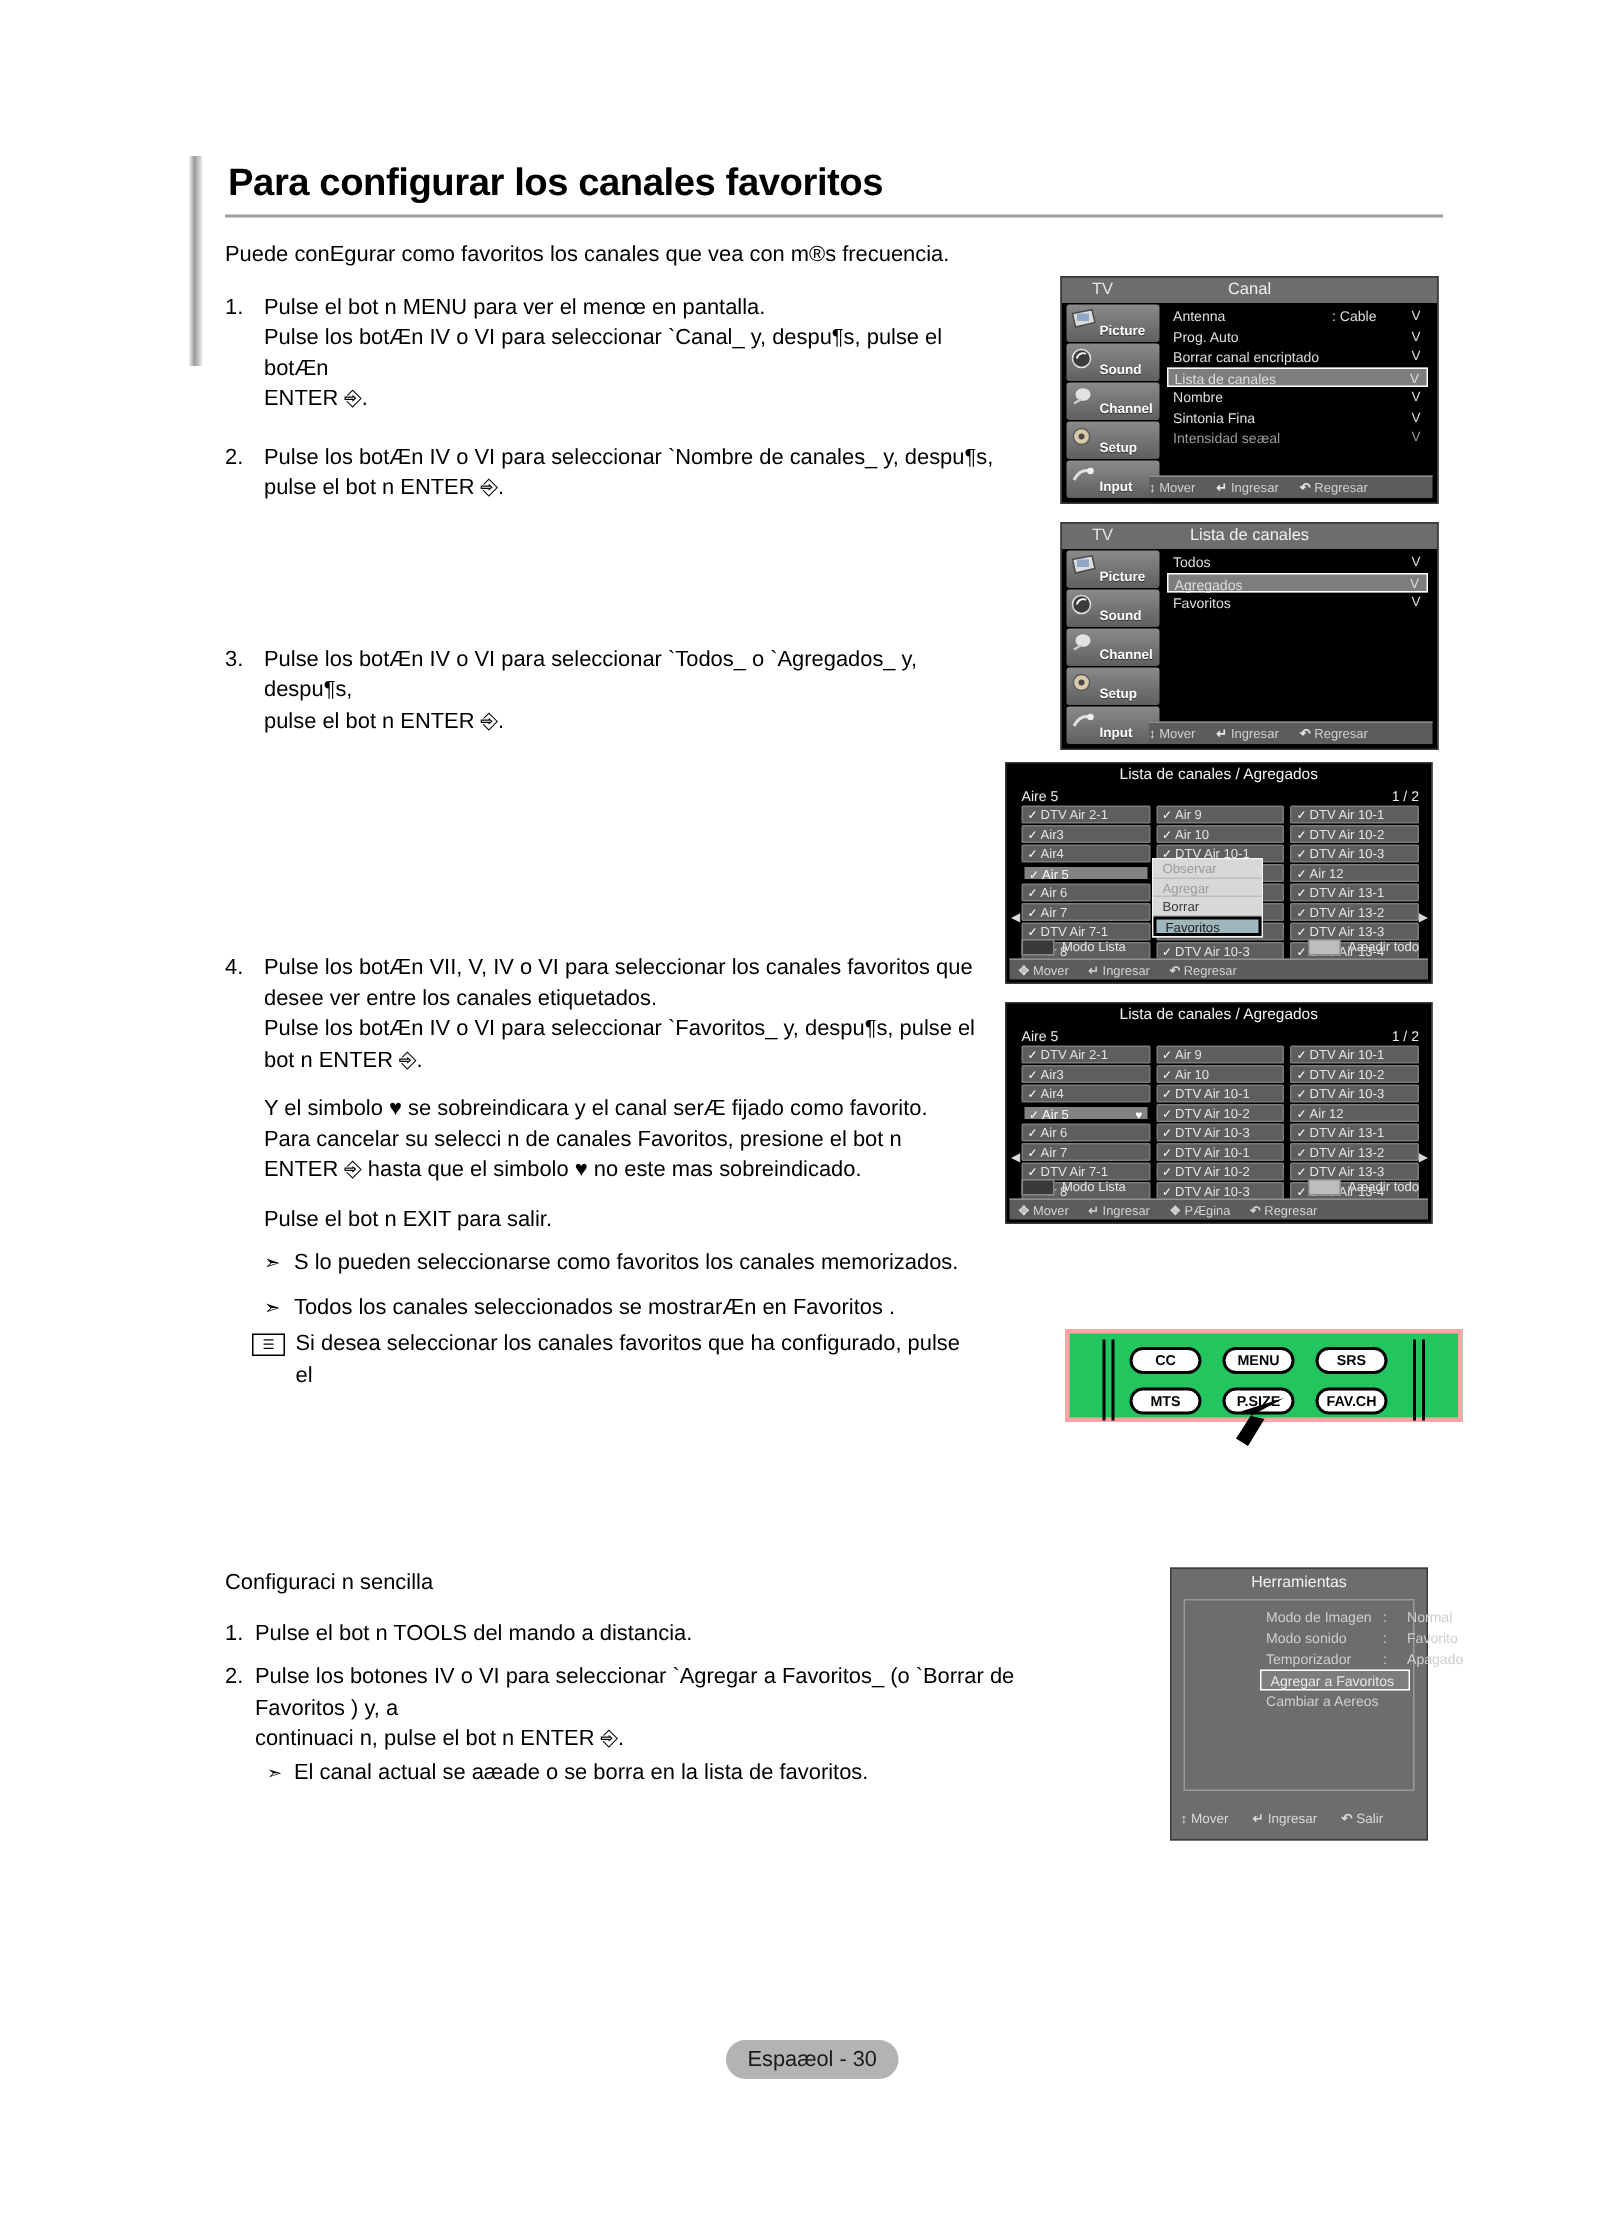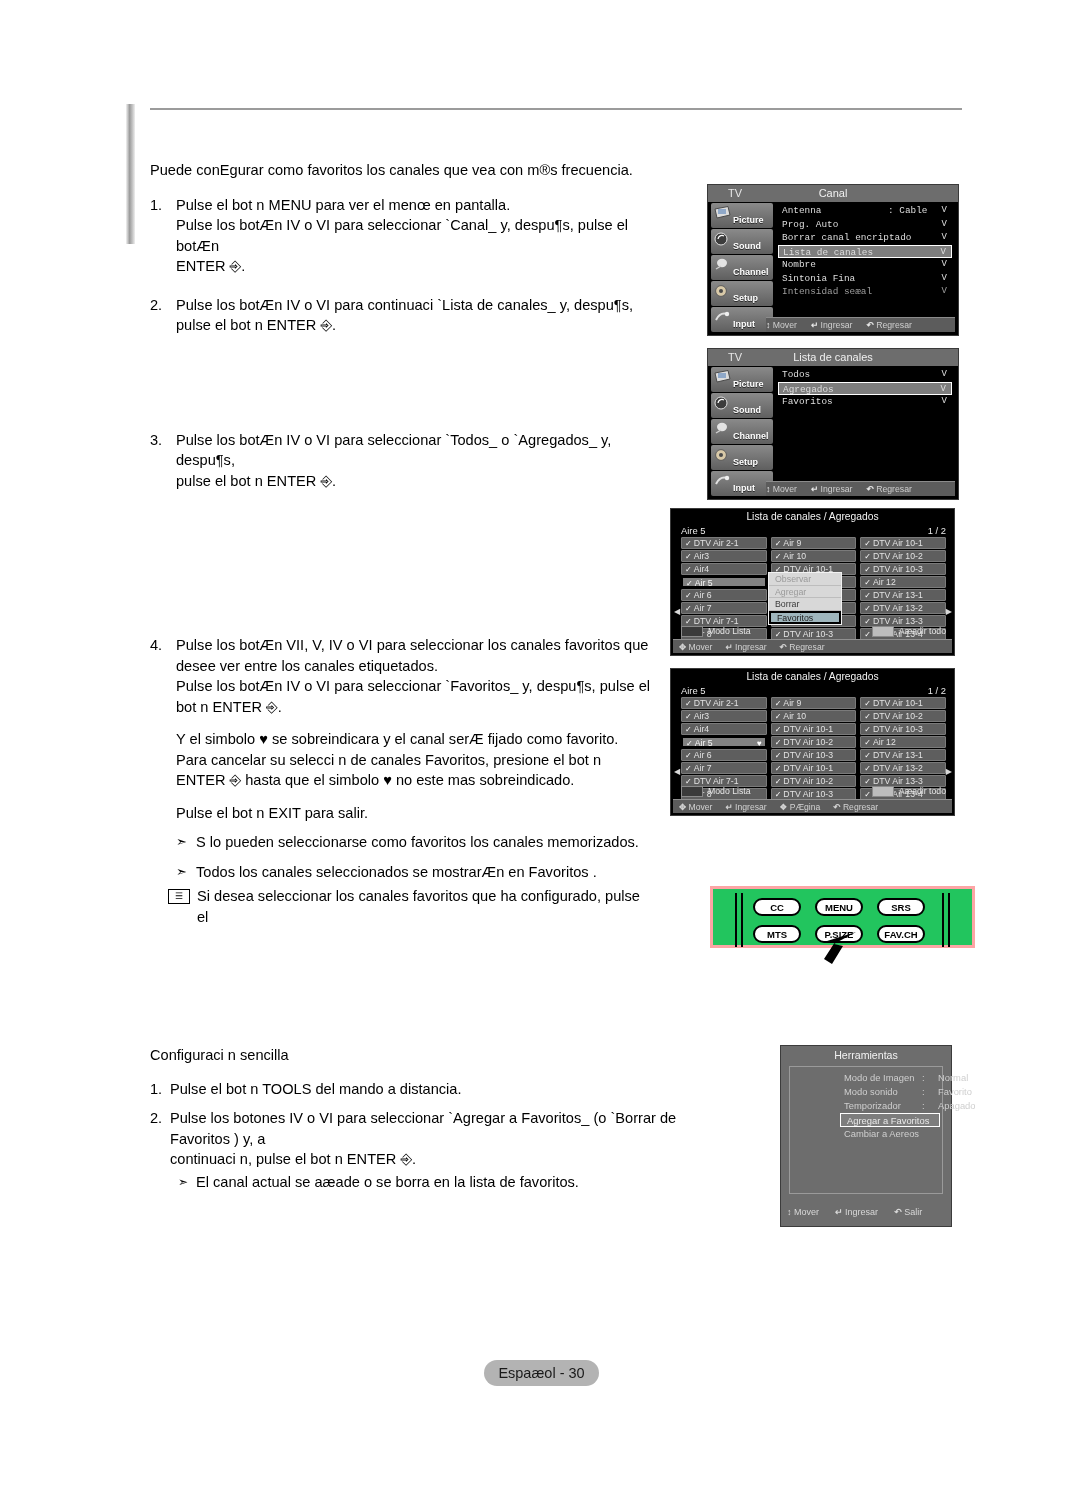--- a/index.html
+++ b/index.html
@@ -163,21 +163,20 @@
   .mp-list {
     position: absolute; left: 70px; right: 6px; top: 19px;
   }
   .mp-row {
     position: relative;
     height: 13.5px;
     line-height: 13.5px;
     font-size: 9.4px;
     color: #dedede;
     padding-left: 4px;
-    font-family: Liberation Mono, monospace;
   }
   .mp-row .val { position: absolute; left: 110px; }
   .mp-row .chev { position: absolute; right: 5px; font-size: 9px; }
   .mp-row.dim { color: #9d9d9d; }
   .mp-row.sel {
     border: 1px solid #ffffff;
     background: #7d7d7d;
     height: 13.5px;
     box-sizing: border-box;
   }
@@ -381,20 +380,21 @@
 
   
   svg { display: block; }
 </style>
 </head>
 <body>
 
 <div class="left-bar"></div>
 
 <div class="title-wrap">
+  <h1 class="page-title">Para configurar los canales favoritos</h1>
   <div class="title-rule"></div>
 </div>
 
 <div class="text-col">
 
   <p class="intro">Puede conEgurar como favoritos los canales que vea con m®s frecuencia.</p>
 
   <div class="step">
     <div class="step-num">1.</div>
     <div class="step-body">
@@ -402,21 +402,21 @@
       <p>Pulse los botÆn IV o VI para seleccionar `Canal_ y, despu¶s, pulse el botÆn</p>
       <p>ENTER ⎆.</p>
     </div>
   </div>
 
   <div class="gap-sm"></div>
 
   <div class="step">
     <div class="step-num">2.</div>
     <div class="step-body">
-      <p>Pulse los botÆn IV o VI para continuaci `Lista de canales_ y, despu¶s,</p>
+      <p>Pulse los botÆn IV o VI para seleccionar `Nombre de canales_ y, despu¶s,</p>
       <p>pulse el bot n  ENTER ⎆.</p>
     </div>
   </div>
 
   <div class="spacer-1"></div>
 
   <div class="step">
     <div class="step-num">3.</div>
     <div class="step-body">
       <p>Pulse los botÆn IV o VI para seleccionar `Todos_ o `Agregados_ y, despu¶s,</p>

